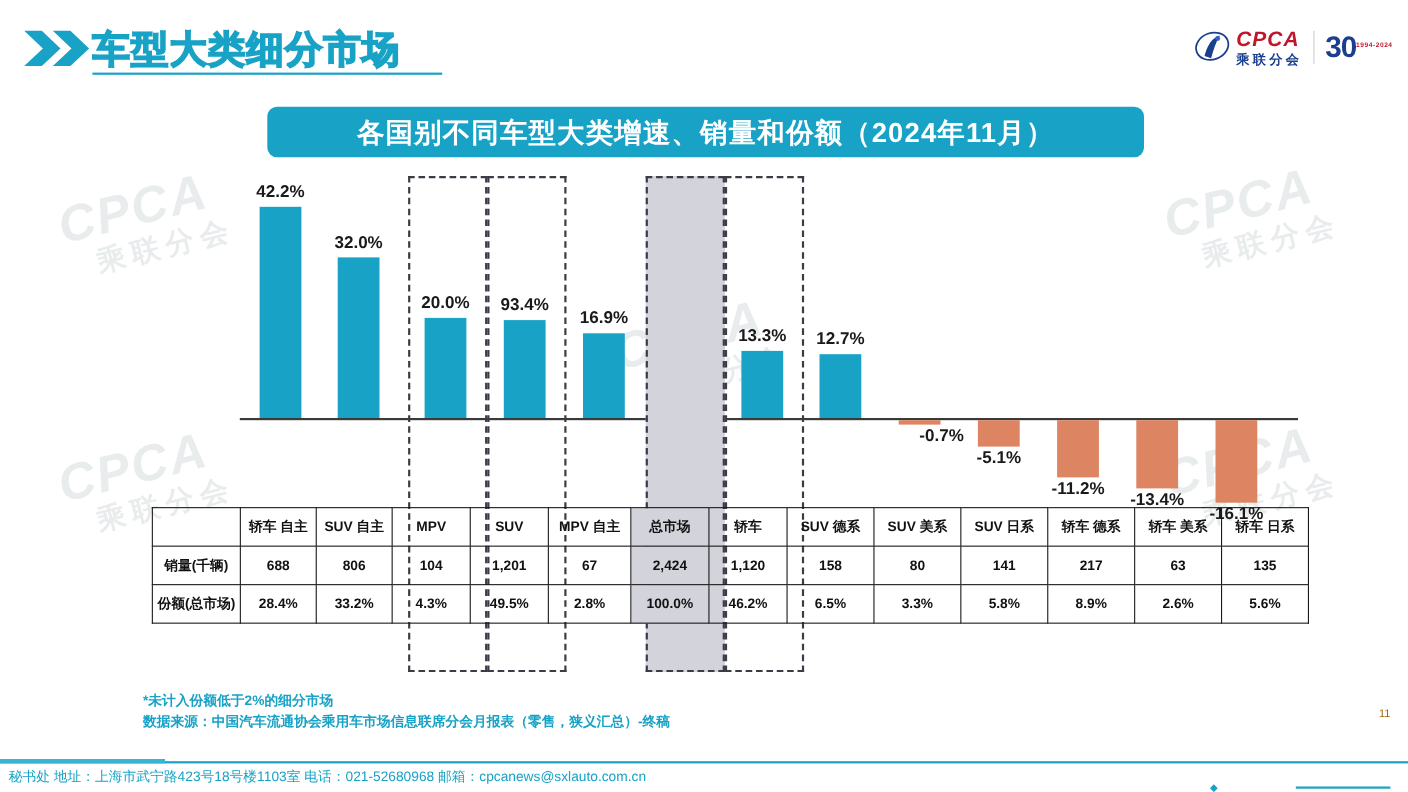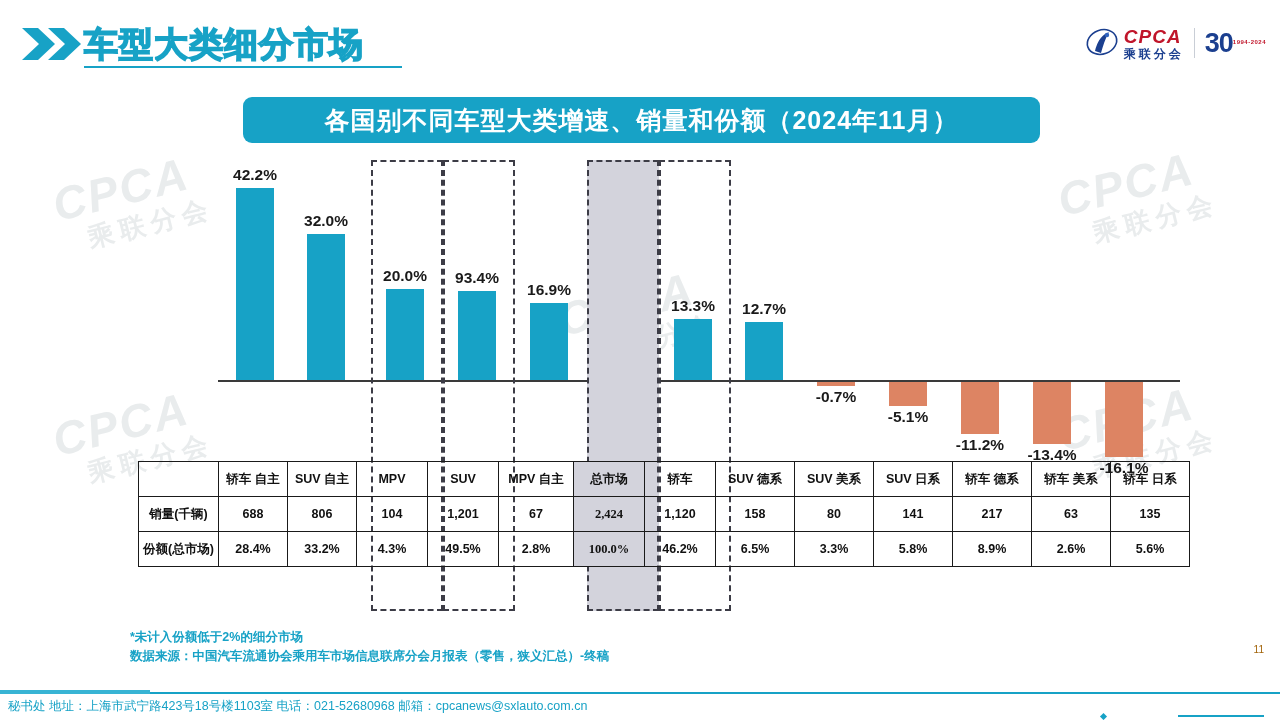--- a/index.html
+++ b/index.html
@@ -80,21 +80,21 @@
     border:1.3px solid #1a1a1a;
     text-align:center;
     font-size:12.5px;
     font-weight:bold;
     color:#111;
     height:32px;
     background:transparent;
   }
   .tbl td.rowlbl{font-size:12.5px;width:77px;}
   .tbl td.corner{border-color:#1a1a1a;}
-  .tbl td.hi{background:#d3d3dc;font-family:Liberation Serif, serif;}
+  .tbl td.hi{background:#d3d3dc;}
 
   
   .notes{position:absolute;left:130px;top:628px;z-index:5;color:#17a2c6;font-size:12.5px;font-weight:bold;line-height:1.55;}
 
   
   .footbar{position:absolute;left:0;top:692px;width:1280px;height:2px;background:#17a2c6;z-index:5;}
   .footbar-accent{position:absolute;left:0;top:690px;width:150px;height:4px;background:#38b4d4;z-index:5;}
   .foot-text{position:absolute;left:8px;top:698px;z-index:6;color:#17a2c6;font-size:12.5px;white-space:nowrap;}
   .pageno{position:absolute;right:16px;top:644px;z-index:6;color:#a16207;font-size:10px;}
   .foot-right{position:absolute;right:16px;top:693px;z-index:6;display:flex;align-items:center;gap:6px;}
@@ -199,21 +199,21 @@
       <div class="rect" style="bottom:0;height:61px;"></div>
       <div class="lbl" style="bottom:65px;">13.3%</div>
     </div>
     <div class="bar pos" style="left:745px;top:0;width:38px;height:230px;">
       <div class="rect" style="bottom:0;height:58px;"></div>
       <div class="lbl" style="bottom:62px;">12.7%</div>
     </div>
 
     <div class="bar neg" style="left:817px;top:232px;width:38px;height:110px;">
       <div class="rect" style="top:0;height:4px;"></div>
-      <div class="lbl" style="top:6px;">-0.7%</div>
+      <div class="lbl" style="top:6px;margin-left:20px;">-0.7%</div>
     </div>
     <div class="bar neg" style="left:889px;top:232px;width:38px;height:110px;">
       <div class="rect" style="top:0;height:24px;"></div>
       <div class="lbl" style="top:26px;">-5.1%</div>
     </div>
     <div class="bar neg" style="left:961px;top:232px;width:38px;height:110px;">
       <div class="rect" style="top:0;height:52px;"></div>
       <div class="lbl" style="top:54px;">-11.2%</div>
     </div>
     <div class="bar neg" style="left:1033px;top:232px;width:38px;height:110px;">

